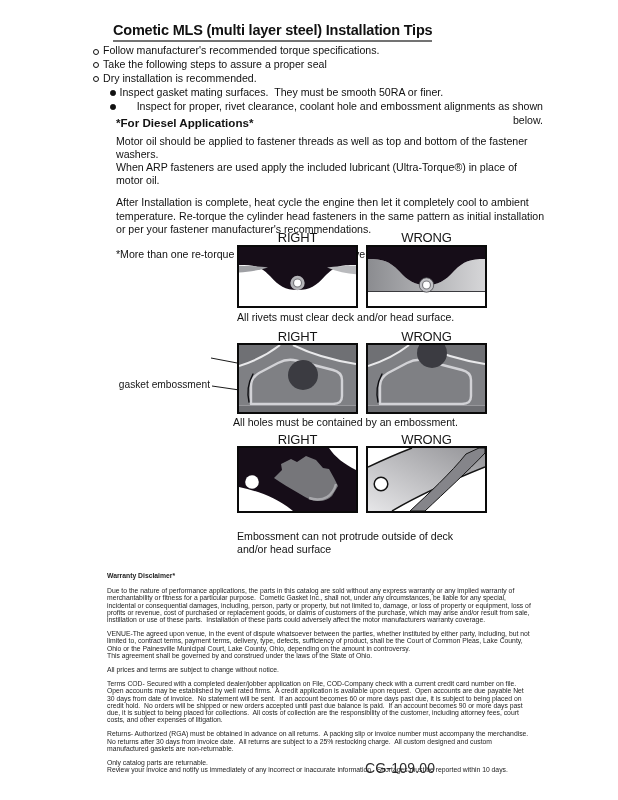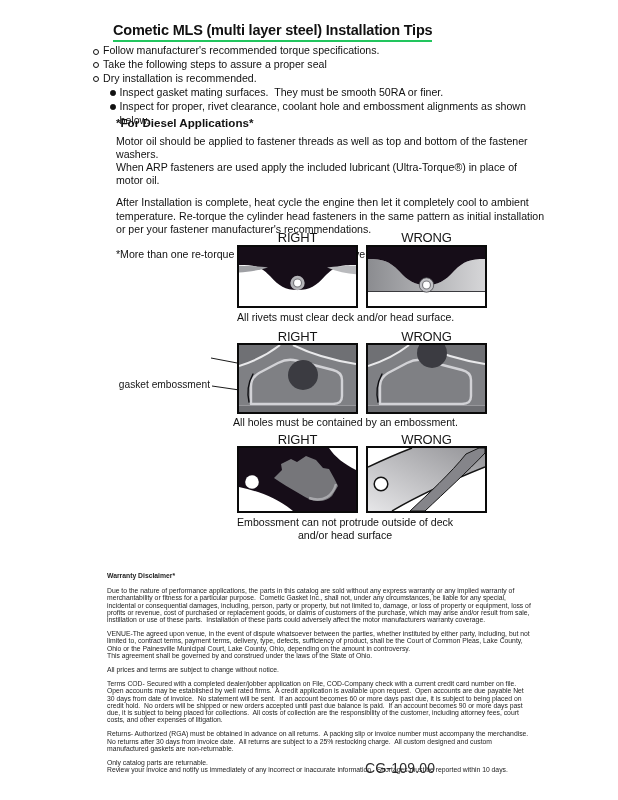--- a/index.html
+++ b/index.html
@@ -2,27 +2,27 @@
 <html><head>
 <meta charset="utf-8">
 <style>
   html,body{margin:0;padding:0;background:#ffffff;}
   .page{position:relative;width:618px;height:800px;background:#ffffff;overflow:hidden;
         font-family:"Liberation Sans", sans-serif;color:#111;}
   .abs{position:absolute;}
   .prewrap{white-space:pre-wrap;}
 
   .title{left:113px;top:22px;font-size:14.5px;font-weight:bold;letter-spacing:-0.2px;
-         border-bottom:2px solid #22c55e;padding-bottom:2px;display:inline-block;}
+         border-bottom:2px solid #737373;padding-bottom:2px;display:inline-block;}
 
   .tips{left:93px;top:44px;width:450px;font-size:10.6px;line-height:13.9px;}
   .b-row{display:flex;align-items:flex-start;}
   .b-marker{width:4px;height:4px;border:1px solid #111;border-radius:50%;
             margin:4.5px 4px 0 0;flex:0 0 auto;}
-  .b-sub{margin-left:17px;}
+  .b-sub{margin-left:17px;text-align:right;}
   .b-marker.solid{background:#111;width:3.5px;height:3.5px;border:0.5px solid #111;}
 
   .diesel{left:116px;top:116px;width:430px;font-size:10.6px;line-height:13.1px;}
   .diesel h3{margin:0 0 6px 0;font-size:11.6px;font-weight:bold;}
   .para{margin:0 0 9px 0;}
   .note{margin-top:12px;}
 
   .dlabel{width:121px;text-align:center;font-size:13px;letter-spacing:-0.2px;color:#161616;}
   .dbox{width:121px;border:2px solid #0a0a0a;box-sizing:border-box;background:#fff;}
   .dbox svg{display:block;}
@@ -169,21 +169,21 @@
         </linearGradient>
       </defs>
       <rect width="117" height="63" fill="#ffffff"></rect>
       <path d="M0,19 C17,11 31,5 44,0 H117 V19 C82,33 53,46 24,63 H0 Z" fill="url(#g-row3w)"></path>
       <path d="M0,19 C17,11 31,5 44,0" fill="none" stroke="#141414" stroke-width="1.5"></path>
       <path d="M24,63 C53,46 82,33 117,19" fill="none" stroke="#141414" stroke-width="1.5"></path>
       <path d="M42,63 C60,46 83,25 98,6 L111,0 H117 V5 C100,23 77,44 57,63 Z" fill="#85858a" stroke="#141414" stroke-width="1"></path>
       <circle cx="13" cy="36" r="6.8" fill="#ffffff" stroke="#141414" stroke-width="1.5"></circle>
     </svg>
   </div>
-  <div class="abs dcaption prewrap" style="left:237px;top:516px;text-align:center;">Embossment can not protrude outside of deck
+  <div class="abs dcaption prewrap" style="left:237px;top:530px;">Embossment can not protrude outside of deck
 and/or head surface</div>
 
   <div class="abs disclaimer">
     <div class="dhead">Warranty Disclaimer*</div>
     <div class="disc-p prewrap">Due to the nature of performance applications, the parts in this catalog are sold without any express warranty or any implied warranty of merchantability or fitness for a particular purpose.  Cometic Gasket Inc., shall not, under any circumstances, be liable for any special, incidental or consequential damages, including, person, party or property, but not limited to, damage, or loss of property or equipment, loss of profits or revenue, cost of purchased or replacement goods, or claims of customers of the purchase, which may arise and/or result from sale, instillation or use of these parts.  Installation of these parts could adversely affect the motor manufacturers warranty coverage.</div>
     <div class="disc-p prewrap">VENUE-The agreed upon venue, in the event of dispute whatsoever between the parties, whether instituted by either party, including, but not limited to, contract terms, payment terms, delivery, type, defects, sufficiency of product, shall be the Court of Common Pleas, Lake County, Ohio or the Painesville Municipal Court, Lake County, Ohio, depending on the amount in controversy.
 This agreement shall be governed by and construed under the laws of the State of Ohio.</div>
     <div class="disc-p prewrap">All prices and terms are subject to change without notice.</div>
     <div class="disc-p prewrap">Terms COD- Secured with a completed dealer/jobber application on File, COD-Company check with a current credit card number on file.  Open accounts may be established by well rated firms.  A credit application is available upon request.  Open accounts are due payable Net 30 days from date of invoice.  No statement will be sent.  If an account becomes 60 or more days past due, it is subject to being placed on credit hold.  No orders will be shipped or new orders accepted until past due balance is paid.  If an account becomes 90 or more days past due, it is subject to being placed for collections.  All costs of collection are the responsibility of the customer, including attorney fees, court costs, and other expenses of litigation.</div>
     <div class="disc-p prewrap">Returns- Authorized (RGA) must be obtained in advance on all returns.  A packing slip or invoice number must accompany the merchandise.  No returns after 30 days from invoice date.  All returns are subject to a 25% restocking charge.  All custom designed and custom manufactured gaskets are non-returnable.</div>

